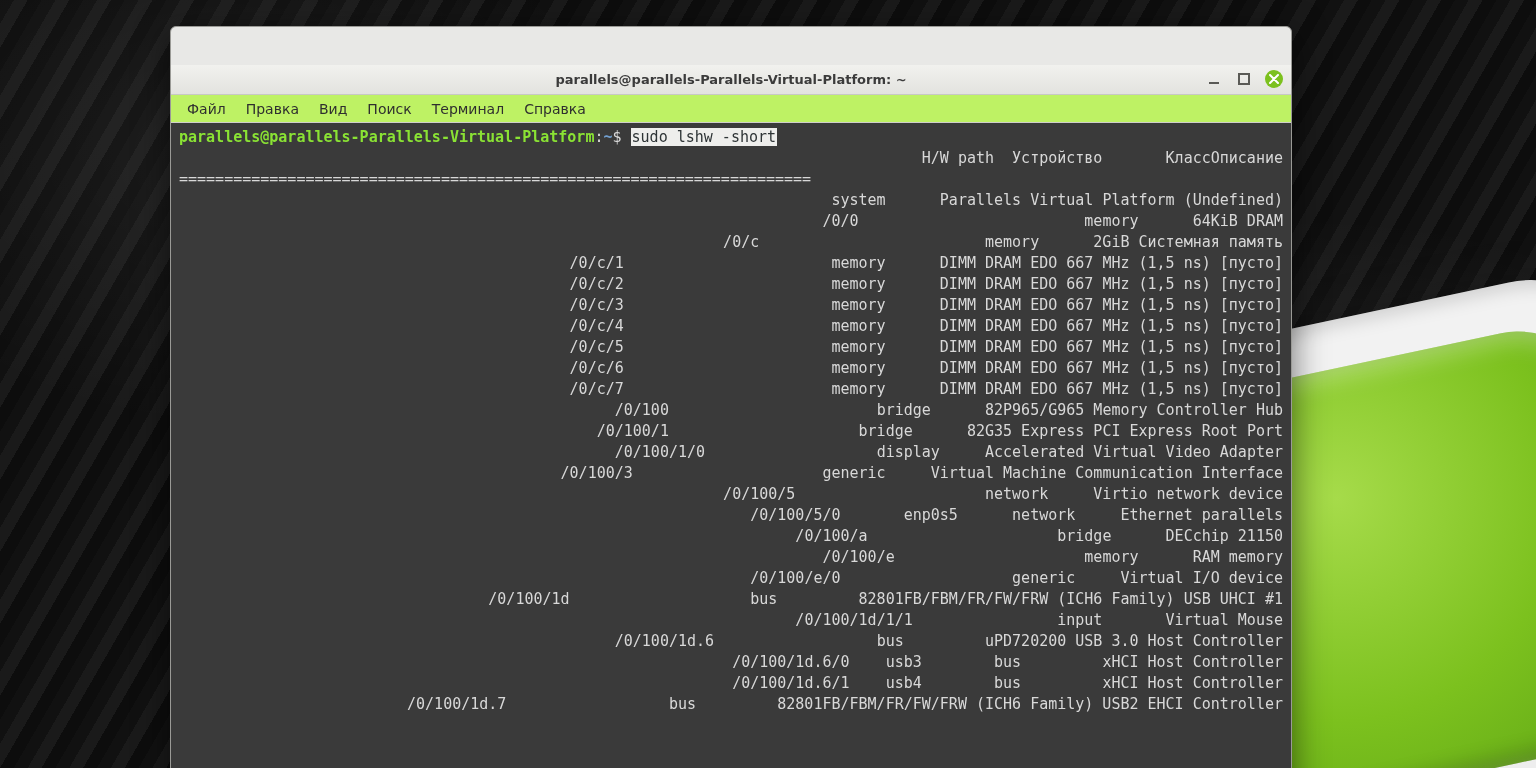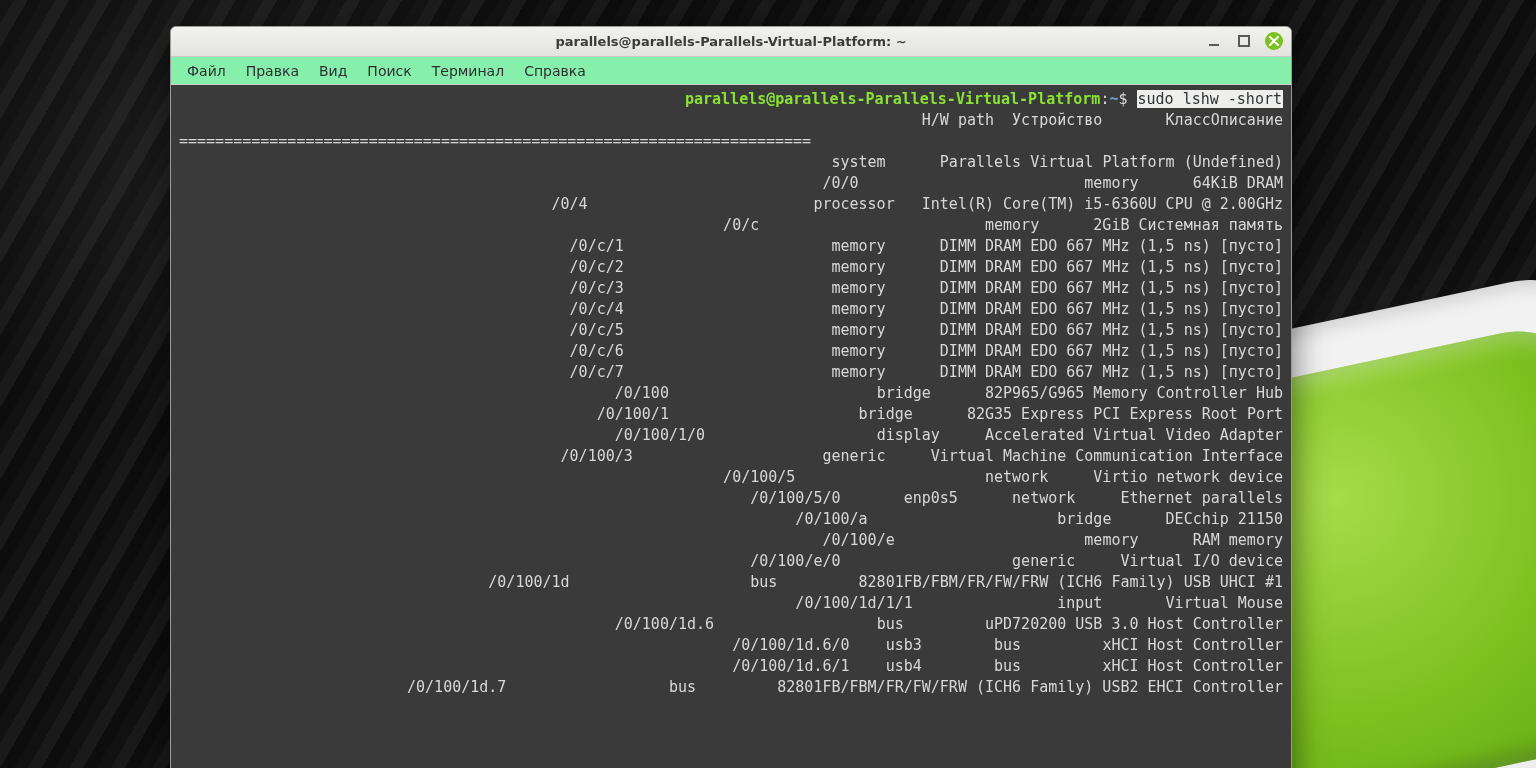--- a/index.html
+++ b/index.html
@@ -47,41 +47,41 @@
     border-radius: 6px 6px 0 0;
     box-shadow: 0 10px 34px rgba(0,0,0,0.55);
     display: flex; flex-direction: column;
     overflow: hidden;
   }
   .titlebar {
     height: 30px;
     background: linear-gradient(#f1f1ee, #e3e3df);
     border-bottom: 1px solid #c8c8c4;
     display: flex; align-items: center; justify-content: center;
-    position: relative; user-select: none;
+    position: relative; user-select: none; margin-top: 38px;
   }
   .titlebar .title { font-size: 13px; color: #3b3b3b; font-weight: 600; }
   .win-controls { position: absolute; right: 8px; top: 5px; display: flex; gap: 12px; }
   .win-btn { width: 18px; height: 18px; display: flex; align-items: center; justify-content: center; border-radius: 3px; }
   .win-btn svg { display: block; }
   .win-close { width: 18px; height: 18px; border-radius: 50%; background: #7cc11e; display: flex; align-items: center; justify-content: center; }
   .menubar {
-    height: 28px; background: #86efac; border-bottom: 1px solid #cfcfca;
+    height: 28px; background: #bef264; border-bottom: 1px solid #cfcfca;
     display: flex; align-items: center; gap: 0; padding: 0 6px;
   }
   .menu-item {
     font-size: 14px; color: #2f2f2f; padding: 4px 10px; border-radius: 3px; cursor: default;
   }
   .term {
     flex: 1; background: #3a3a3a; color: #d8d8d8;
     font-family: "DejaVu Sans Mono", "Liberation Mono", monospace;
     font-size: 15px; line-height: 21px; letter-spacing: 0px;
     padding: 4px 8px 8px 8px; overflow: hidden;
   }
-  .prompt-line { white-space: pre; text-align: right; }
+  .prompt-line { white-space: pre; }
   .ps1-userhost { color: #8ae234; font-weight: 700; }
   .ps1-colon { color: #d8d8d8; }
   .ps1-path { color: #729fcf; font-weight: 700; }
   .ps1-dollar { color: #d8d8d8; }
   .cmd-highlight { background: #eeeeec; color: #2e3436; padding: 0 1px; }
   .hdr, .row { white-space: pre; text-align: right; }
   .divider { white-space: pre; color: #d8d8d8; }
   .col-path  { display: inline-block; width: 17ch; }
   .col-dev   { display: inline-block; width: 12ch; }
   .col-class { display: inline-block; width: 12ch; }
@@ -131,21 +131,20 @@
   <div class="term">
     <div class="prompt-line"><span class="ps1-userhost">parallels@parallels-Parallels-Virtual-Platform</span><span class="ps1-colon">:</span><span class="ps1-path">~</span><span class="ps1-dollar">$ </span><span class="cmd-highlight">sudo lshw -short</span></div>
 
     <div class="hdr"><span class="col-path">H/W path</span><span class="col-dev">Устройство</span><span class="col-class">Класс</span><span class="col-desc">Описание</span></div>
 
     <div class="divider">======================================================================</div>
 
     <div id="rows">
         <div class="row"><span class="col-path">                 </span><span class="col-dev">            </span><span class="col-class">system      </span><span class="col-desc">Parallels Virtual Platform (Undefined)</span></div>
         <div class="row"><span class="col-path">/0/0             </span><span class="col-dev">            </span><span class="col-class">memory      </span><span class="col-desc">64KiB DRAM</span></div>
-        <div class="row"><span class="col-path">/0/4             </span><span class="col-dev">            </span><span class="col-class">processor   </span><span class="col-desc">Intel(R) Core(TM) i5-6360U CPU @ 2.00GHz</span></div>
         <div class="row"><span class="col-path">/0/c             </span><span class="col-dev">            </span><span class="col-class">memory      </span><span class="col-desc">2GiB Системная память</span></div>
         <div class="row"><span class="col-path">/0/c/1           </span><span class="col-dev">            </span><span class="col-class">memory      </span><span class="col-desc">DIMM DRAM EDO 667 MHz (1,5 ns) [пусто]</span></div>
         <div class="row"><span class="col-path">/0/c/2           </span><span class="col-dev">            </span><span class="col-class">memory      </span><span class="col-desc">DIMM DRAM EDO 667 MHz (1,5 ns) [пусто]</span></div>
         <div class="row"><span class="col-path">/0/c/3           </span><span class="col-dev">            </span><span class="col-class">memory      </span><span class="col-desc">DIMM DRAM EDO 667 MHz (1,5 ns) [пусто]</span></div>
         <div class="row"><span class="col-path">/0/c/4           </span><span class="col-dev">            </span><span class="col-class">memory      </span><span class="col-desc">DIMM DRAM EDO 667 MHz (1,5 ns) [пусто]</span></div>
         <div class="row"><span class="col-path">/0/c/5           </span><span class="col-dev">            </span><span class="col-class">memory      </span><span class="col-desc">DIMM DRAM EDO 667 MHz (1,5 ns) [пусто]</span></div>
         <div class="row"><span class="col-path">/0/c/6           </span><span class="col-dev">            </span><span class="col-class">memory      </span><span class="col-desc">DIMM DRAM EDO 667 MHz (1,5 ns) [пусто]</span></div>
         <div class="row"><span class="col-path">/0/c/7           </span><span class="col-dev">            </span><span class="col-class">memory      </span><span class="col-desc">DIMM DRAM EDO 667 MHz (1,5 ns) [пусто]</span></div>
         <div class="row"><span class="col-path">/0/100           </span><span class="col-dev">            </span><span class="col-class">bridge      </span><span class="col-desc">82P965/G965 Memory Controller Hub</span></div>
         <div class="row"><span class="col-path">/0/100/1         </span><span class="col-dev">            </span><span class="col-class">bridge      </span><span class="col-desc">82G35 Express PCI Express Root Port</span></div>

